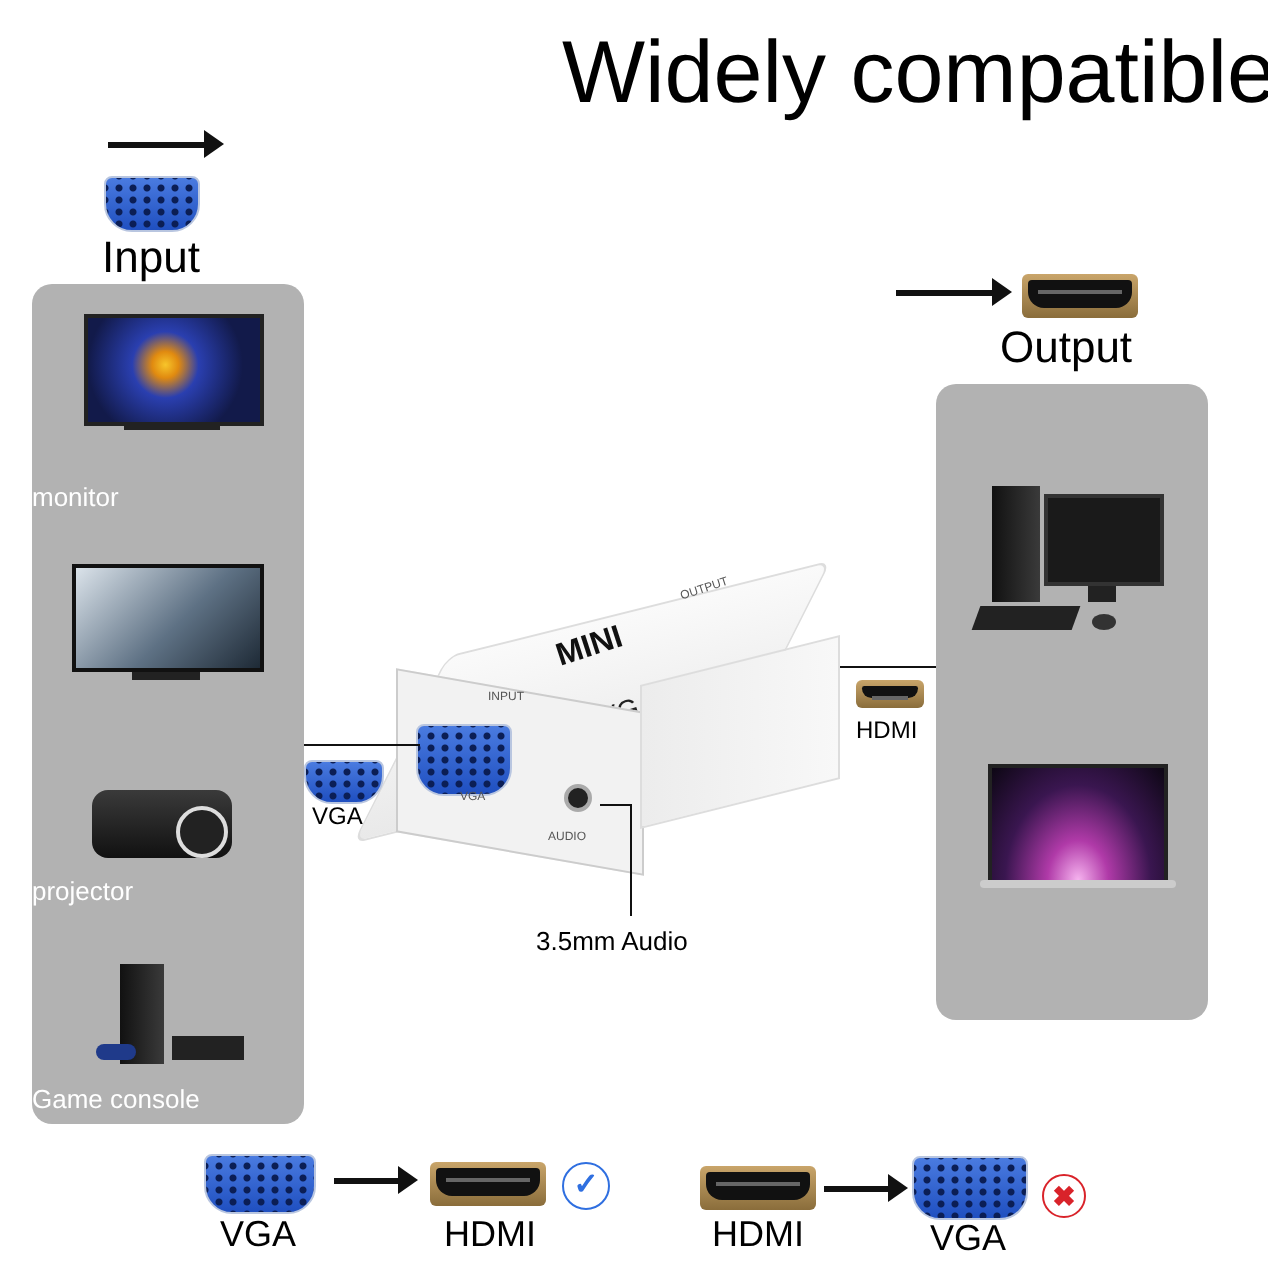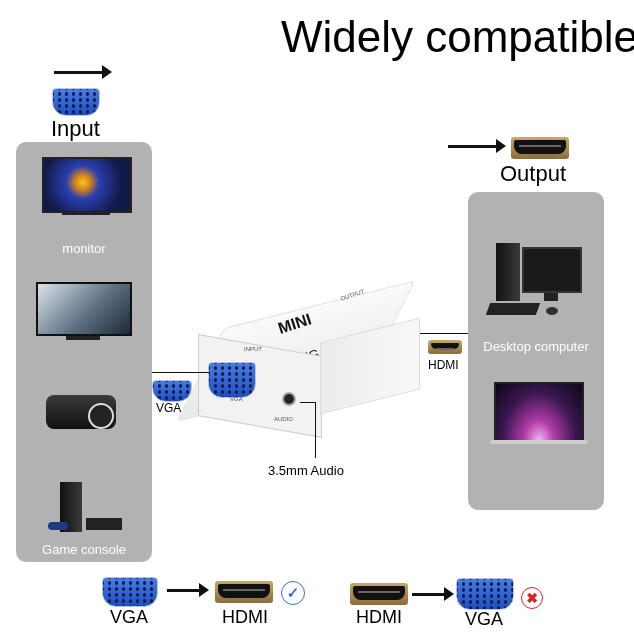--- a/index.html
+++ b/index.html
@@ -1,21 +1,21 @@
 <!DOCTYPE html>
 <html><head>
 <meta charset="utf-8">
 <style>
   html,body{margin:0;padding:0;background:#fff;}
   body{width:634px;height:636px;position:relative;overflow:hidden;font-family:"Liberation Sans",sans-serif;}
   .abs{position:absolute;}
   .title{left:0;top:12px;width:620px;text-align:right;font-size:44px;color:#000;letter-spacing:0px;margin-left:18px;}
   .heading{font-size:22px;color:#000;}
   .panel{background:#b2b2b2;border-radius:10px;}
-  .plabel{color:#fff;font-size:13px;text-align:center;width:100%;position:absolute;}
+  .plabel{color:#fff;font-size:13px;width:100%;position:absolute;}
   .arrow{height:3px;background:#111;}
   .arrow:after{content:"";position:absolute;right:-6px;top:-6px;border-left:10px solid #111;border-top:7px solid transparent;border-bottom:7px solid transparent;}
   .vga{background:linear-gradient(#4a7be0,#1f4fc0);border-radius:4px 4px 14px 14px;border:1px solid #b9c6e0;
        background-image:radial-gradient(circle,#0b1e55 1.5px,transparent 2px),linear-gradient(#4a7be0,#1f4fc0);
        background-size:7px 6px,100% 100%;background-position:3px 2px,0 0;}
   .hdmi{background:linear-gradient(#c9a56a,#8a6d3b);border-radius:3px;}
   .hdmi:before{content:"";position:absolute;left:3px;right:3px;top:3px;bottom:5px;background:#111;border-radius:2px 2px 8px 8px;}
   .hdmi:after{content:"";position:absolute;left:8px;right:8px;top:8px;height:2px;background:#666;}
   .line{background:#111;}
   .small{font-size:12px;color:#000;}
@@ -45,38 +45,38 @@
 
   <div class="device" style="left:20px;top:140px;width:96px;height:60px;">
     <div style="position:absolute;left:0;top:0;width:92px;height:50px;background:linear-gradient(135deg,#dbe3ea,#5f7285 55%,#1e2a36);border:2px solid #111;"></div>
     <div style="position:absolute;left:30px;top:54px;width:34px;height:4px;background:#222;"></div>
   </div>
 
   <div class="device" style="left:30px;top:243px;width:76px;height:50px;">
     <div style="position:absolute;left:0;top:10px;width:70px;height:34px;background:linear-gradient(#3a3a3a,#111);border-radius:8px;"></div>
     <div style="position:absolute;left:42px;top:18px;width:22px;height:22px;border-radius:50%;background:#222;border:2px solid #ddd;"></div>
   </div>
+  <div class="plabel" style="top:296px;">projector</div>
 
   <div class="device" style="left:30px;top:340px;width:86px;height:52px;">
     <div style="position:absolute;left:14px;top:0;width:22px;height:50px;background:linear-gradient(90deg,#111,#3a3a3a);"></div>
     <div style="position:absolute;left:40px;top:36px;width:36px;height:12px;background:#222;"></div>
     <div style="position:absolute;left:2px;top:40px;width:20px;height:8px;background:#1f3a8a;border-radius:4px;"></div>
   </div>
   <div class="plabel" style="top:400px;">Game console</div>
 </div>
 
 <div class="abs panel" style="left:468px;top:192px;width:136px;height:318px;">
   <div class="device" style="left:20px;top:45px;width:96px;height:92px;">
     <div style="position:absolute;left:8px;top:6px;width:24px;height:58px;background:linear-gradient(90deg,#111,#3a3a3a);"></div>
     <div style="position:absolute;left:34px;top:10px;width:56px;height:42px;background:#1a1a1a;border:2px solid #333;"></div>
     <div style="position:absolute;left:56px;top:56px;width:14px;height:8px;background:#222;"></div>
     <div style="position:absolute;left:0;top:66px;width:50px;height:12px;background:#222;transform:skewX(-20deg);"></div>
     <div style="position:absolute;left:58px;top:70px;width:12px;height:8px;border-radius:50%;background:#333;"></div>
   </div>
-  <div class="plabel" style="top:147px;">Desktop computer</div>
 
   <div class="device" style="left:22px;top:190px;width:100px;height:64px;">
     <div style="position:absolute;left:4px;top:0;width:86px;height:56px;background:radial-gradient(ellipse at 50% 100%,#f6b3ef 0,#b03aa8 25%,#3a1650 60%,#0d0714);border:2px solid #222;"></div>
     <div style="position:absolute;left:0;top:58px;width:98px;height:4px;background:#ccc;border-radius:2px;"></div>
   </div>
 </div>
 
 <div class="abs" style="left:190px;top:270px;width:230px;height:190px;">
   <div style="position:absolute;left:10px;top:40px;width:190px;height:80px;background:linear-gradient(#fafafa,#e9e9e9);transform:skewY(-14deg) skewX(-30deg);border:1px solid #ddd;border-radius:6px;"></div>
   <div style="position:absolute;left:88px;top:45px;font-weight:bold;font-size:16px;transform:rotate(-18deg);color:#111;">MINI</div>

